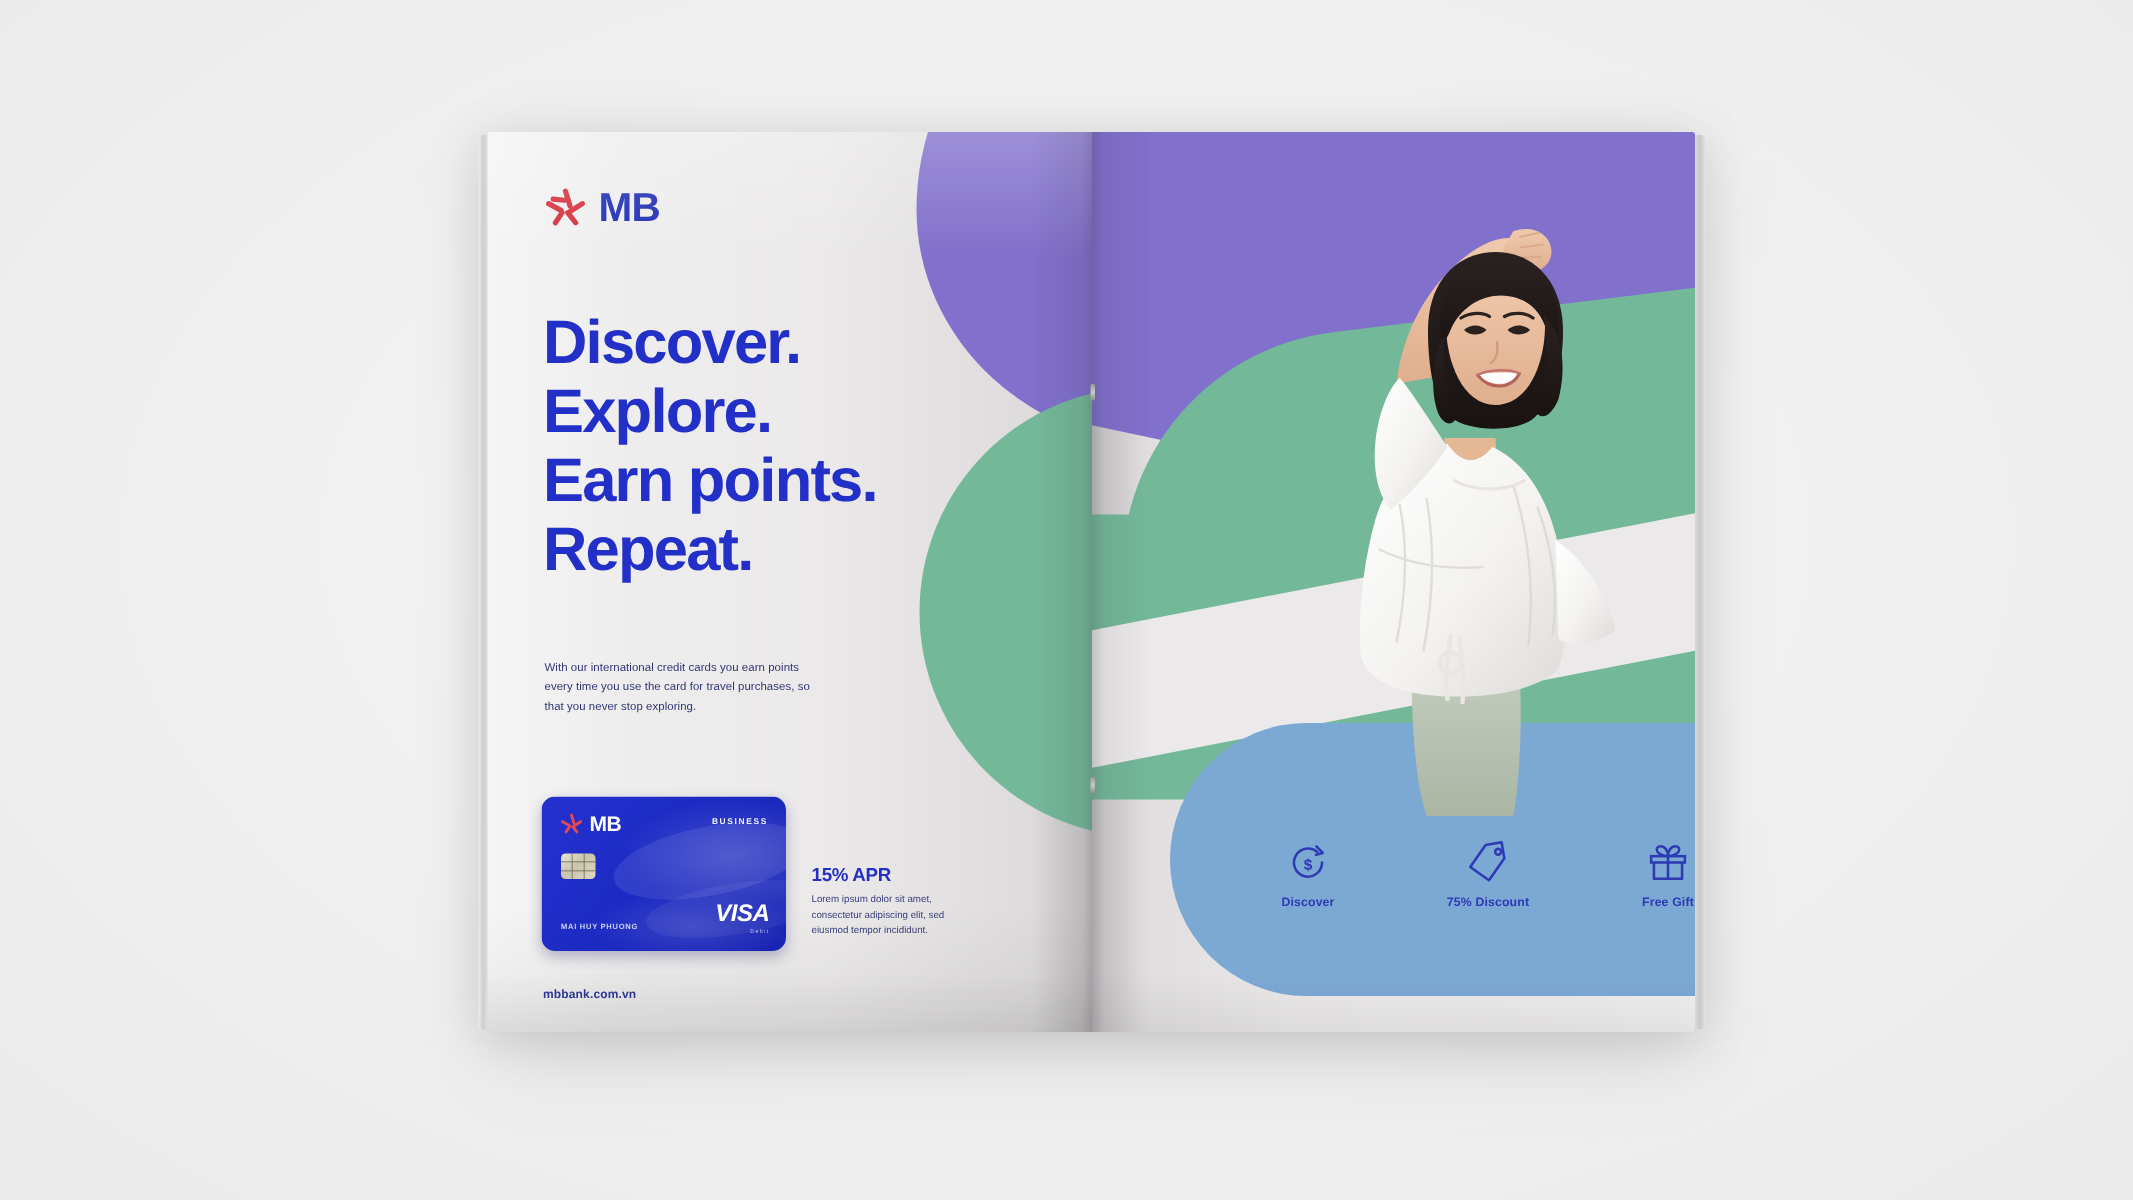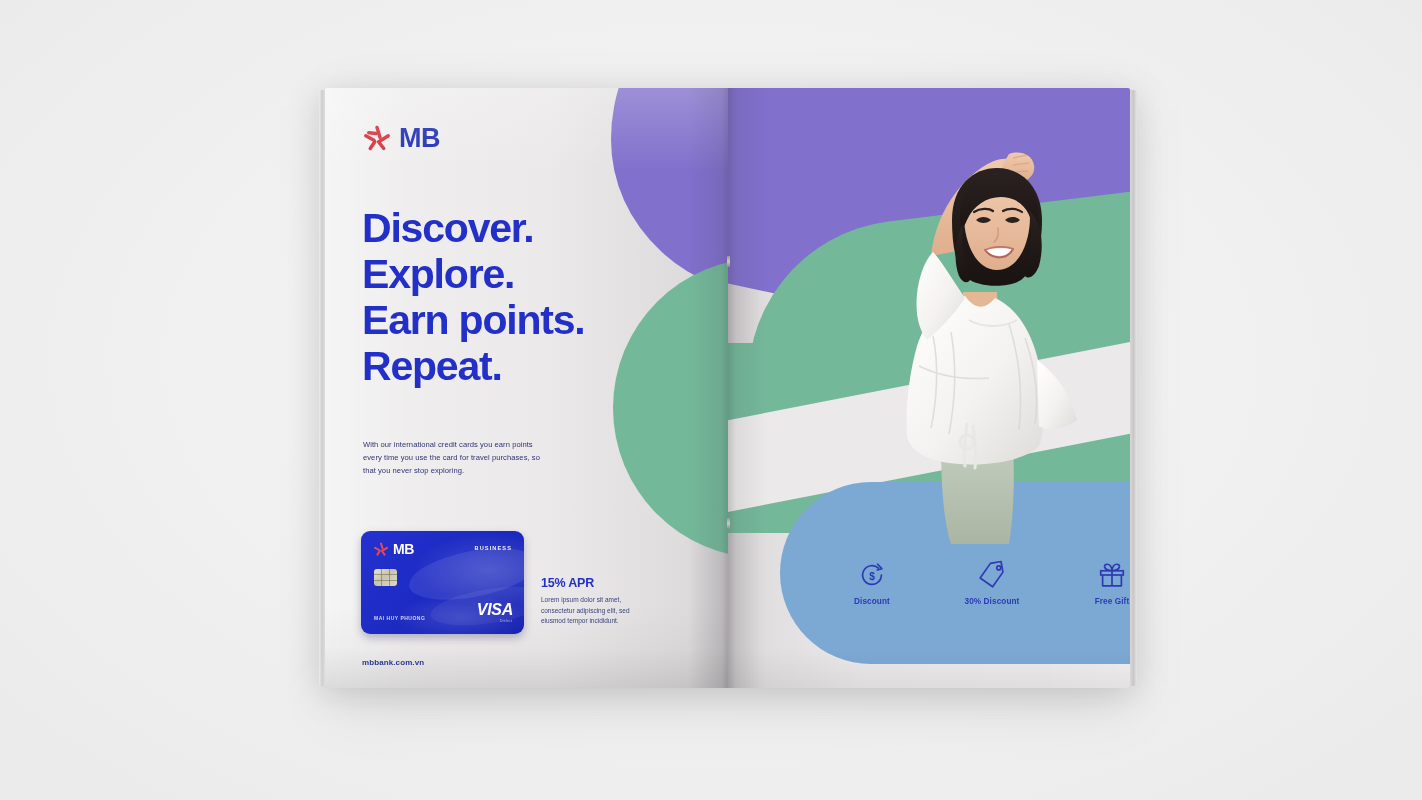--- a/index.html
+++ b/index.html
@@ -477,29 +477,29 @@
         </div>
 
         <div class="benefits">
 
           <div class="benefit">
             <svg width="30" height="30" viewBox="0 0 32 32">
               <path d="M26 16 a10 10 0 1 1 -3.2 -7.3" fill="none" stroke="#2d3ab4" stroke-width="1.8" stroke-linecap="round"></path>
               <path d="M22 4.5 L26.5 9.2 L21.6 10.6" fill="none" stroke="#2d3ab4" stroke-width="1.8" stroke-linecap="round" stroke-linejoin="round"></path>
               <text x="16" y="21" font-family="'Liberation Sans',sans-serif" font-size="11" font-weight="700" fill="#2d3ab4" text-anchor="middle">$</text>
             </svg>
-            <div class="benefit-label">Discount</div>
+            <div class="benefit-label">Discover</div>
           </div>
 
           <div class="benefit">
             <svg width="30" height="30" viewBox="0 0 32 32">
               <path d="M16.5 3.5 L28 3.5 L28 15 L14.5 28.5 L3 17 Z" fill="none" stroke="#2d3ab4" stroke-width="1.8" stroke-linejoin="round" transform="rotate(-10 16 16)"></path>
               <circle cx="23.2" cy="8.4" r="2.1" fill="none" stroke="#2d3ab4" stroke-width="1.8"></circle>
             </svg>
-            <div class="benefit-label">30% Discount</div>
+            <div class="benefit-label">75% Discount</div>
           </div>
 
           <div class="benefit">
             <svg width="30" height="30" viewBox="0 0 32 32">
               <rect x="4" y="11.5" width="24" height="4.5" fill="none" stroke="#2d3ab4" stroke-width="1.8"></rect>
               <path d="M6 16 L6 27.5 L26 27.5 L26 16" fill="none" stroke="#2d3ab4" stroke-width="1.8" stroke-linejoin="round"></path>
               <path d="M16 11.5 L16 27.5" fill="none" stroke="#2d3ab4" stroke-width="1.8"></path>
               <path d="M16 11.5 C16 7 13.5 4.5 10.8 4.5 C8.6 4.5 7.4 6.2 8.3 8 C9.2 9.8 12.5 11.2 16 11.5 Z" fill="none" stroke="#2d3ab4" stroke-width="1.8" stroke-linejoin="round"></path>
               <path d="M16 11.5 C16 7 18.5 4.5 21.2 4.5 C23.4 4.5 24.6 6.2 23.7 8 C22.8 9.8 19.5 11.2 16 11.5 Z" fill="none" stroke="#2d3ab4" stroke-width="1.8" stroke-linejoin="round"></path>
             </svg>

